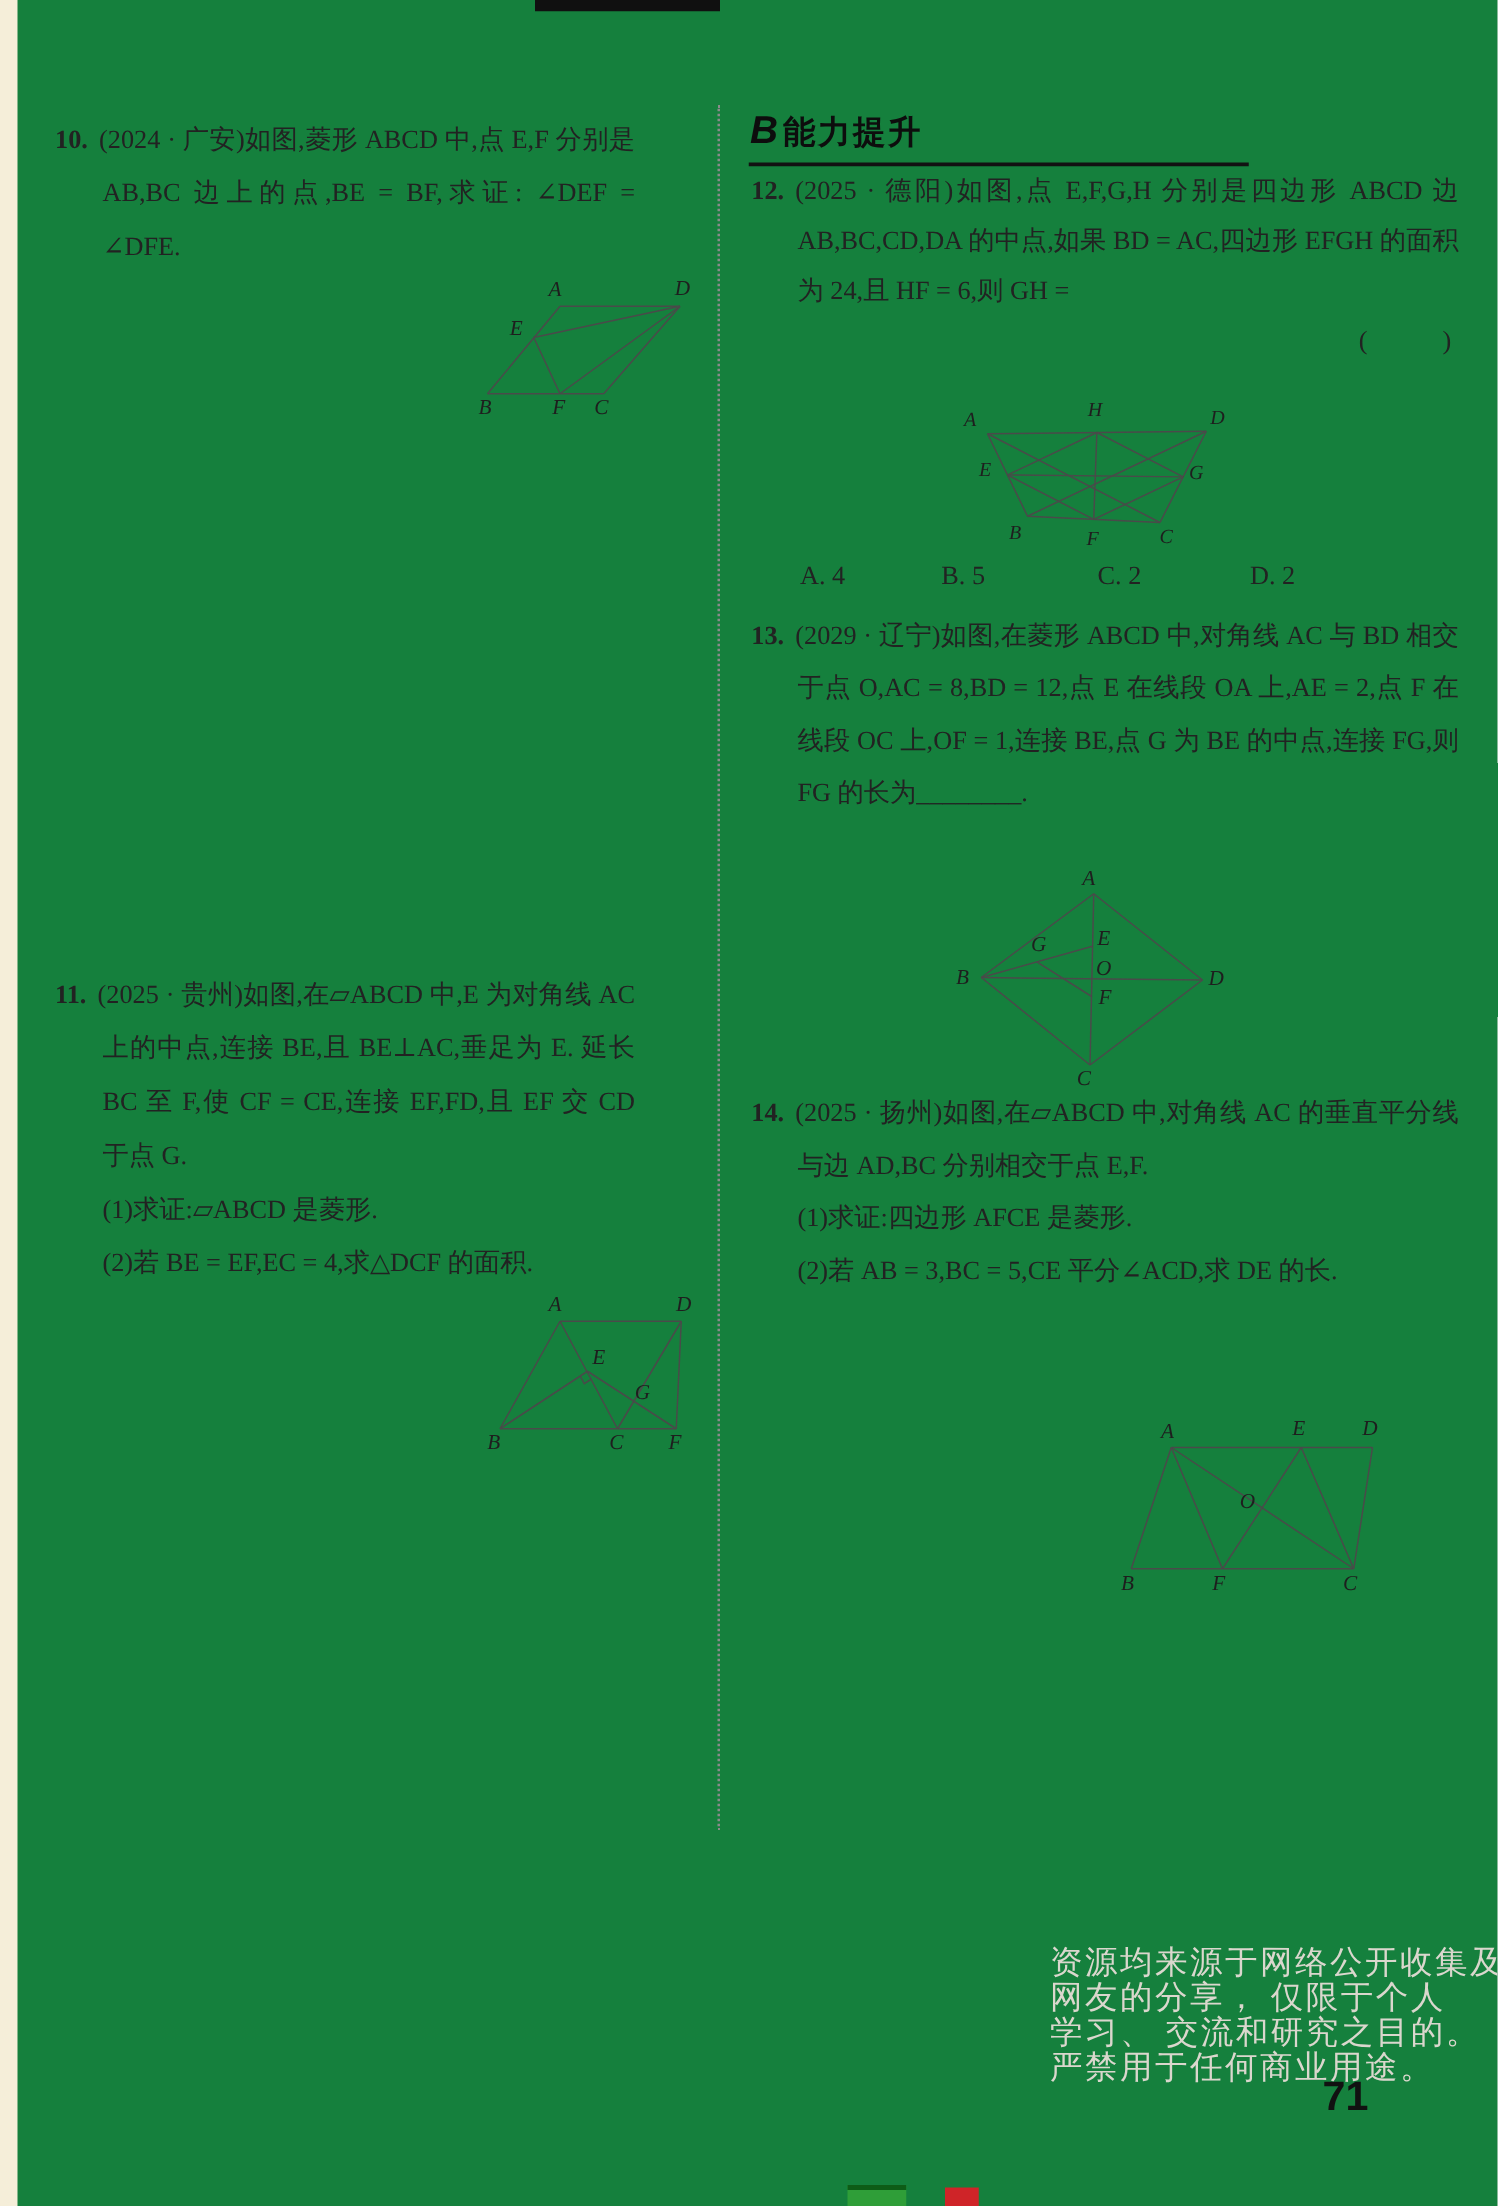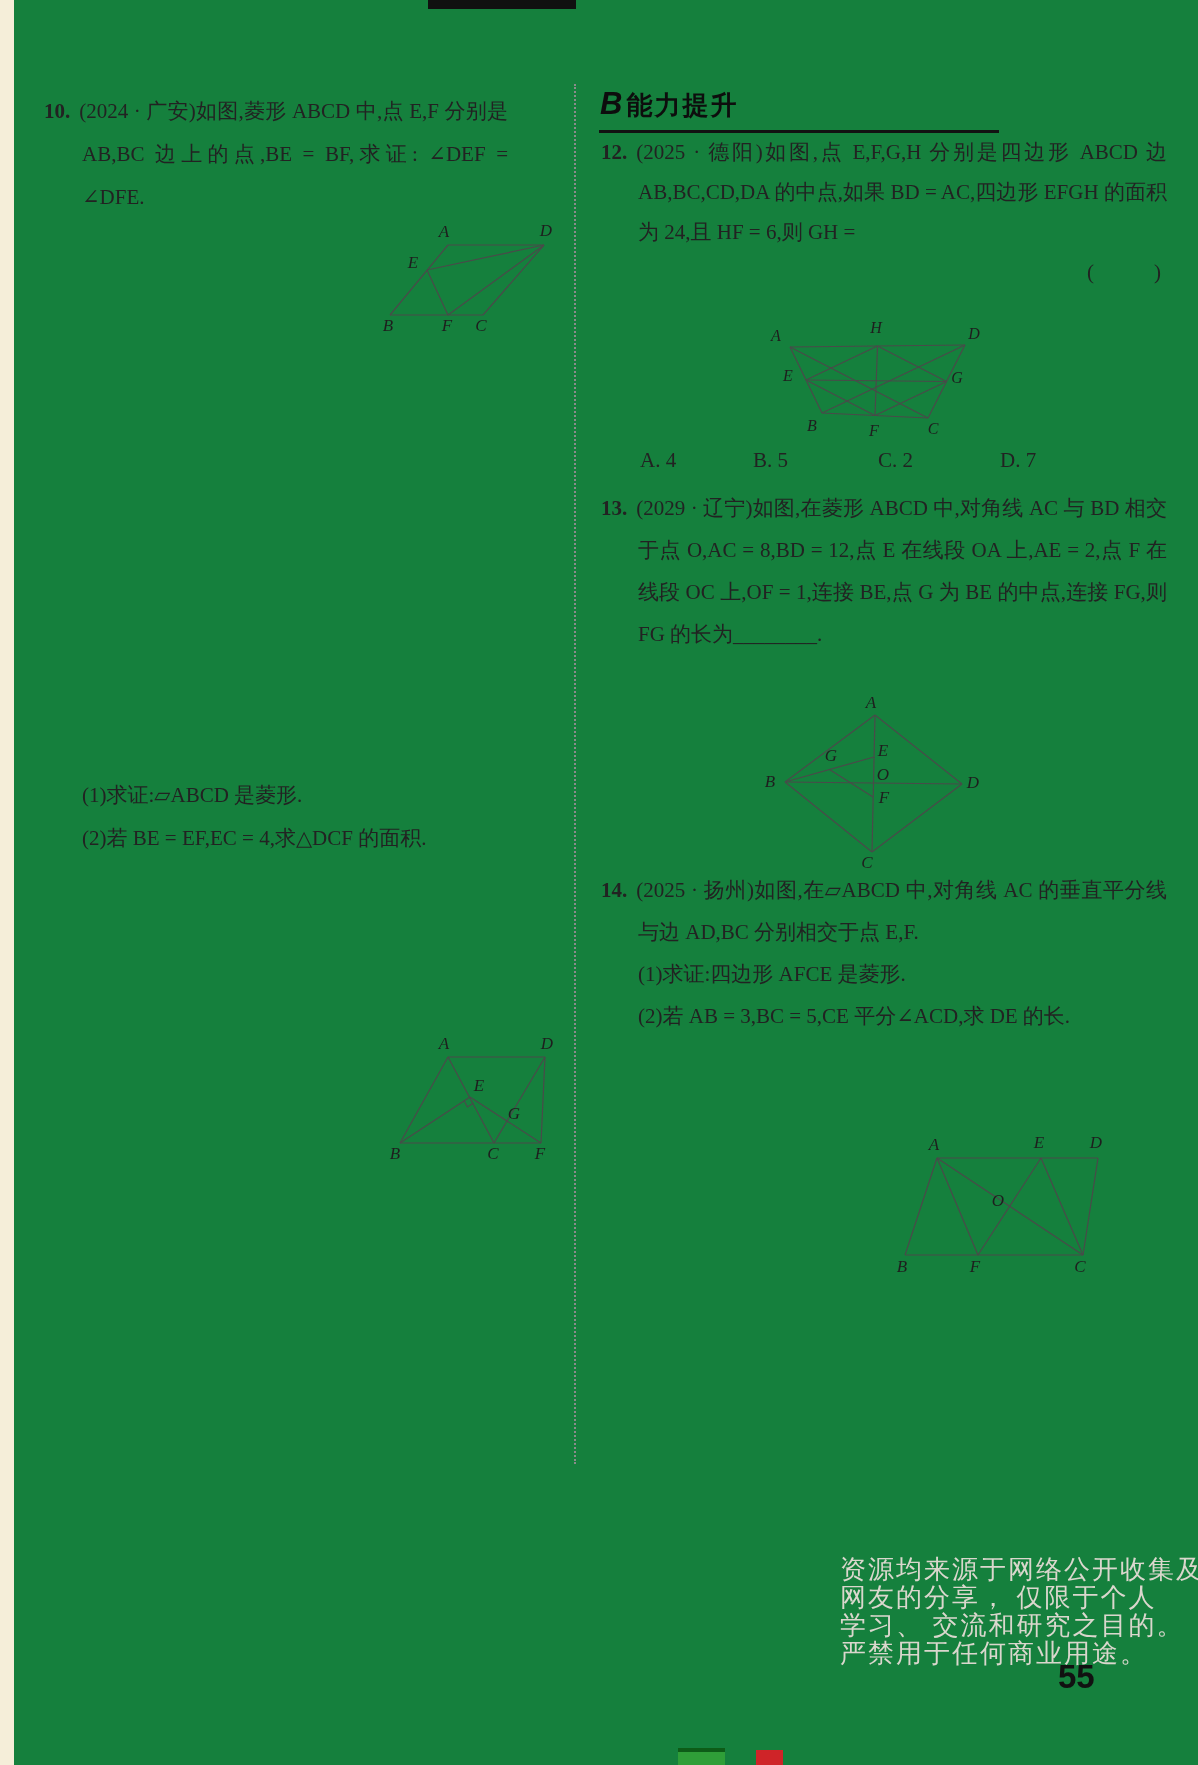--- a/index.html
+++ b/index.html
@@ -62,20 +62,21 @@
     <line x1="80" y1="97" x2="176" y2="27"></line>
     <text class="vl" x="76" y="19">A</text>
     <text class="vl" x="178" y="18">D</text>
     <text class="vl" x="45" y="50">E</text>
     <text class="vl" x="20" y="113">B</text>
     <text class="vl" x="79" y="113">F</text>
     <text class="vl" x="113" y="113">C</text>
   </svg>
 
   <div class="prob" style="left:44px;top:774px;width:464px;line-height:43px;">
+    <p class="hang-l"><b class="num">11.</b><span>(2025 · 贵州)如图,在▱ABCD 中,E 为对角线 AC 上的中点,连接 BE,且 BE⊥AC,垂足为 E. 延长 BC 至 F,使 CF = CE,连接 EF,FD,且 EF 交 CD 于点 G.</span></p>
     <p class="sub-l">(1)求证:▱ABCD 是菱形.</p>
     <p class="sub-l">(2)若 BE = EF,EC = 4,求△DCF 的面积.</p>
   </div>
 
   <svg class="diag" style="left:380px;top:1032px;" width="185" height="135" viewBox="0 0 185 135">
     <line x1="68" y1="25" x2="165" y2="25"></line>
     <line x1="68" y1="25" x2="20" y2="111"></line>
     <line x1="20" y1="111" x2="161" y2="111"></line>
     <line x1="165" y1="25" x2="161" y2="111"></line>
     <line x1="165" y1="25" x2="114" y2="111"></line>
@@ -122,21 +123,21 @@
     <text class="vls" x="281" y="93">G</text>
     <text class="vls" x="136" y="141">B</text>
     <text class="vls" x="198" y="146">F</text>
     <text class="vls" x="257" y="144">C</text>
   </svg>
 
   <div class="opts">
     <span class="opt-a">A. 4</span>
     <span class="opt-b">B. 5</span>
     <span class="opt-c">C. 2</span>
-    <span class="opt-d">D. 7</span>
+    <span class="opt-d">D. 2</span>
   </div>
 
   <div class="prob" style="left:601px;top:487px;width:566px;line-height:42px;">
     <p class="hang-r"><b class="num">13.</b><span>(2029 · 辽宁)如图,在菱形 ABCD 中,对角线 AC 与 BD 相交于点 O,AC = 8,BD = 12,点 E 在线段 OA 上,AE = 2,点 F 在线段 OC 上,OF = 1,连接 BE,点 G 为 BE 的中点,连接 FG,则 FG 的长为________.</span></p>
   </div>
 
   <svg class="diag" style="left:685px;top:692px;" width="310" height="178" viewBox="0 0 310 178">
     <line x1="190" y1="23" x2="100" y2="90"></line>
     <line x1="190" y1="23" x2="277" y2="92"></line>
     <line x1="100" y1="90" x2="187" y2="160"></line>
@@ -178,16 +179,16 @@
     <text class="vl" x="85" y="142">F</text>
     <text class="vl" x="190" y="142">C</text>
   </svg>
 
   <div class="watermark">
     <div>资源均来源于网络公开收集及</div>
     <div>网友的分享， 仅限于个人</div>
     <div>学习、 交流和研究之目的。</div>
     <div>严禁用于任何商业用途。</div>
   </div>
-  <div class="pagenum">55</div>
+  <div class="pagenum">71</div>
   <div class="logo-green"></div>
   <div class="logo-red"></div>
 </div>
 
 </body></html>

